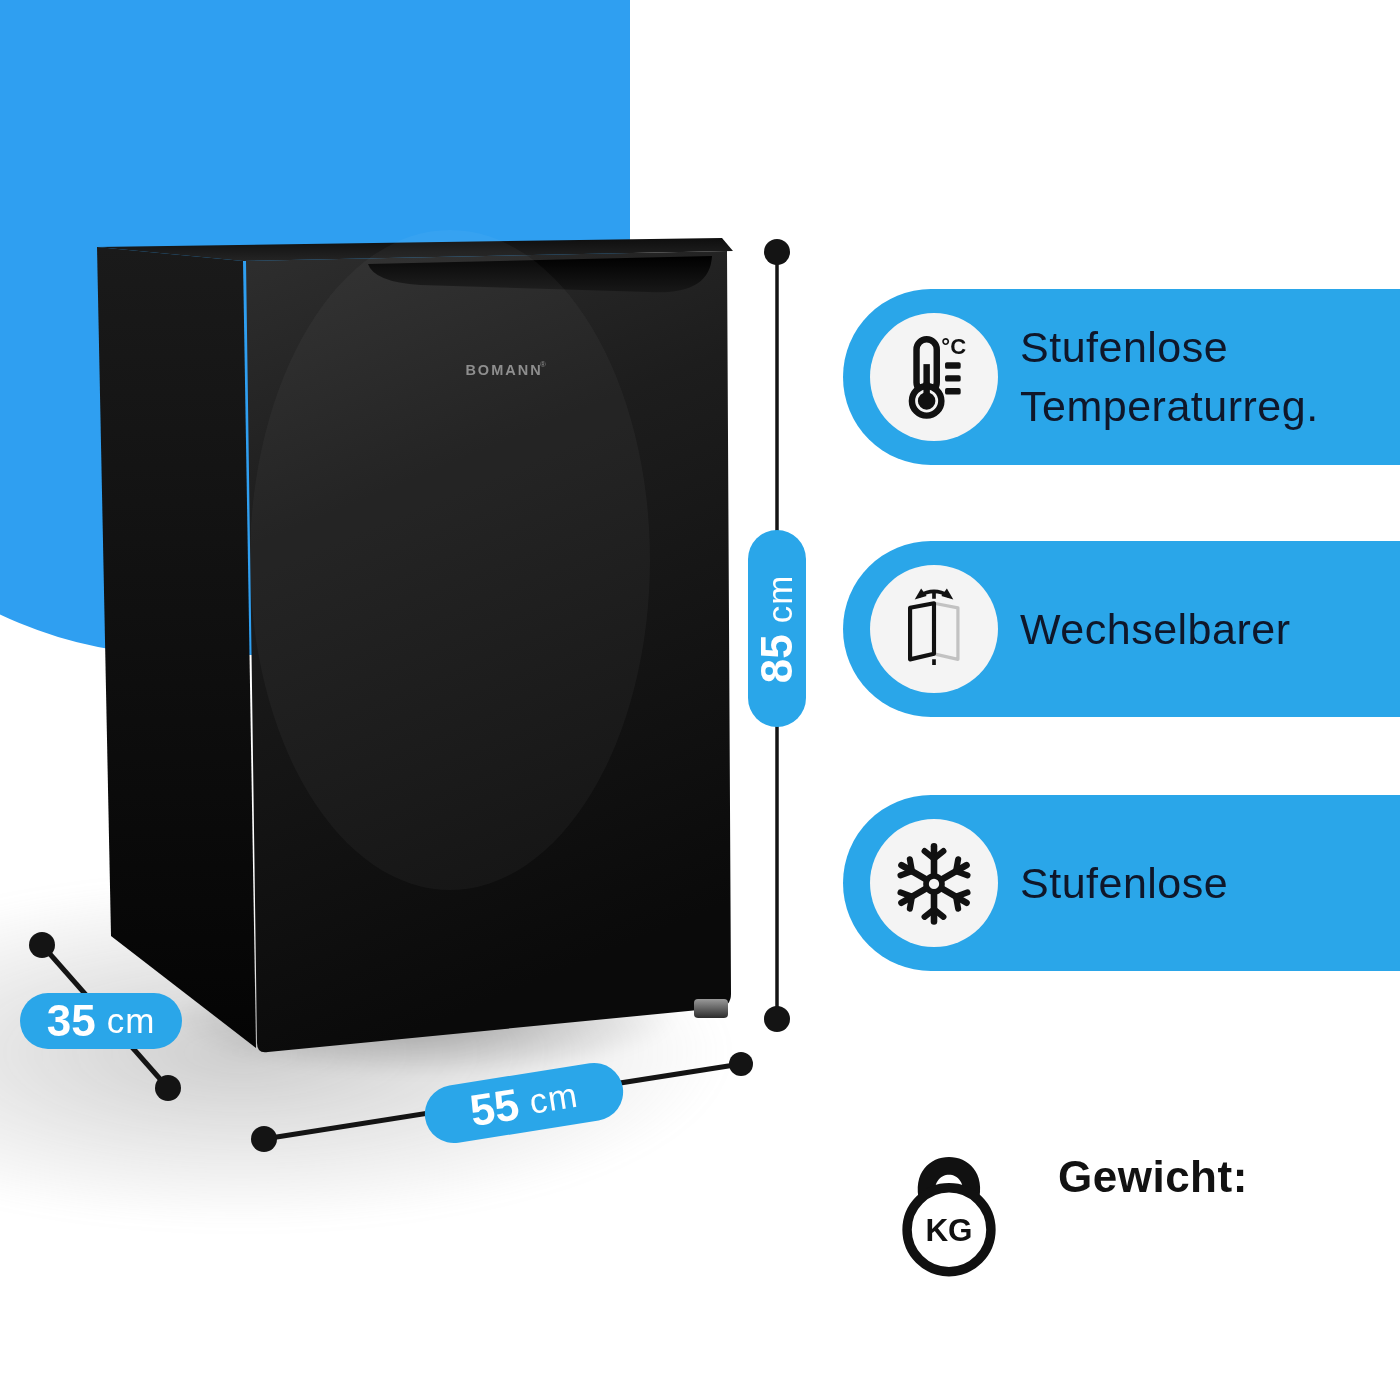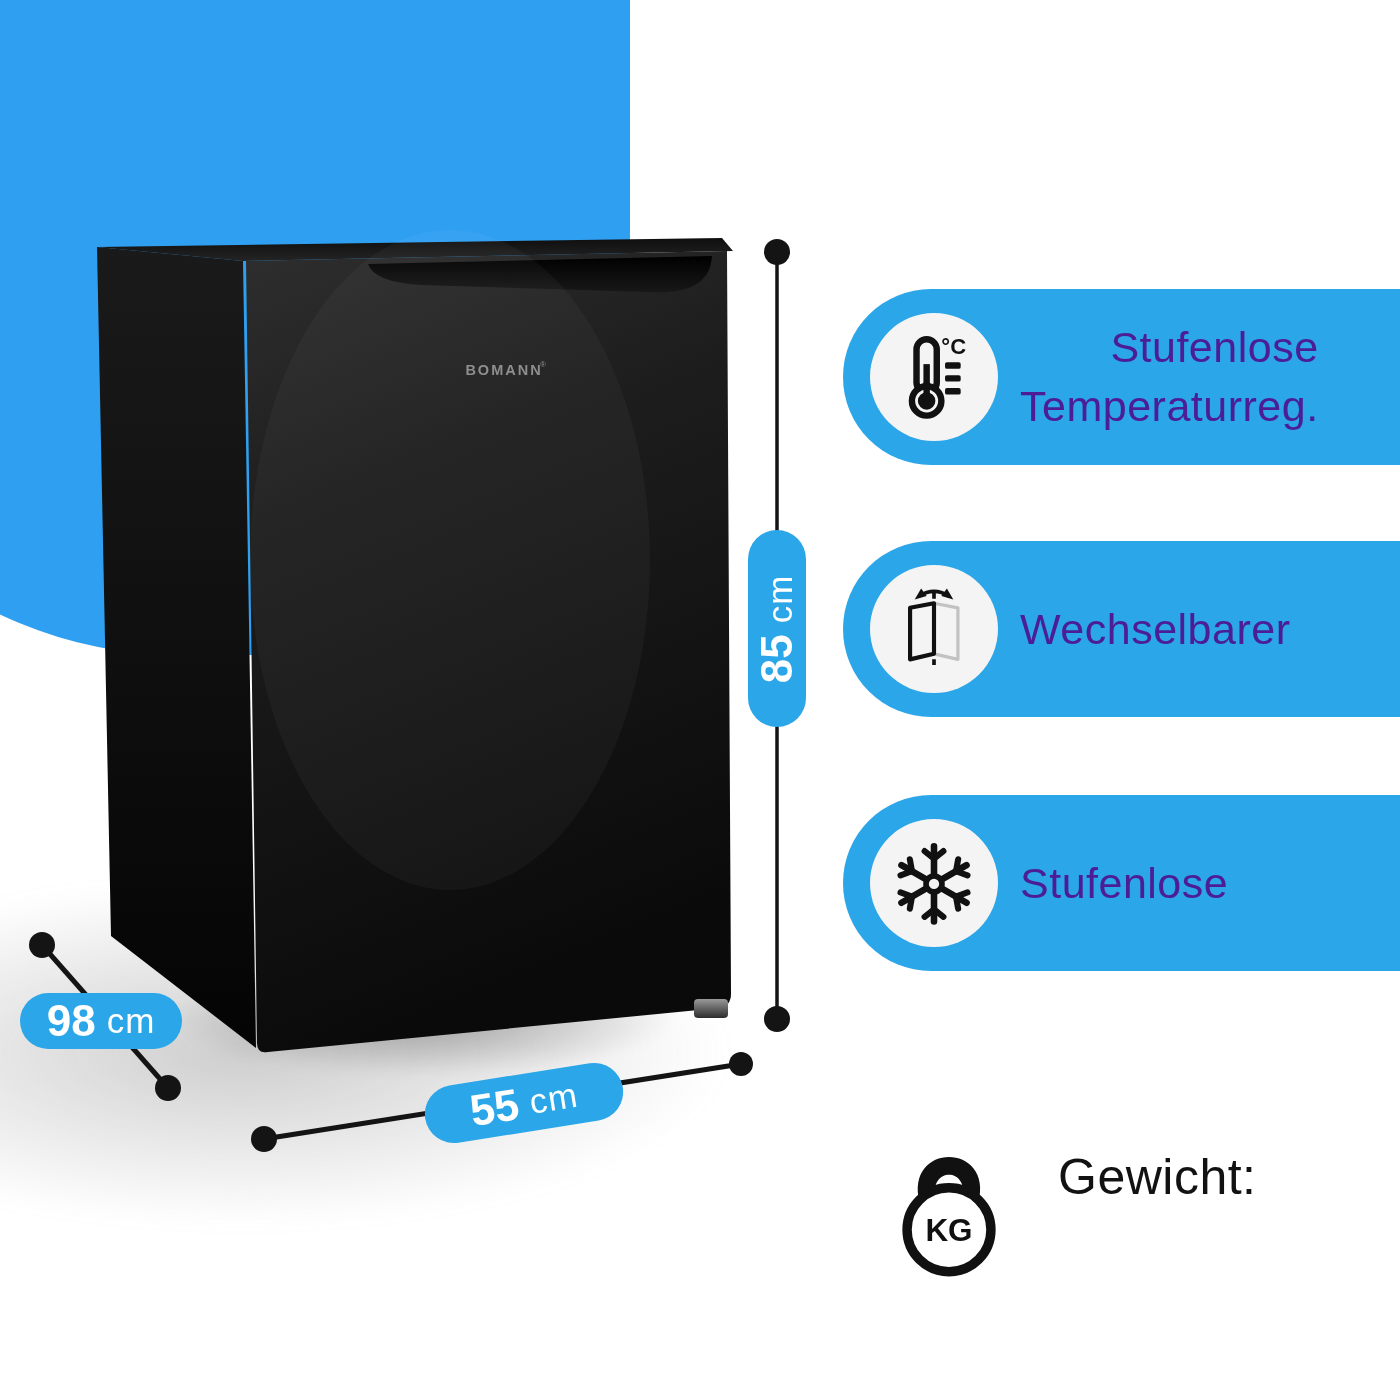--- a/index.html
+++ b/index.html
@@ -28,25 +28,25 @@
   .pill-h .vert{transform:rotate(-90deg);display:flex;align-items:baseline;white-space:nowrap;}
   .pill-w{left:424px;top:1074px;width:200px;height:58px;border-radius:29px;transform:rotate(-9deg);}
   .pill-d{left:20px;top:993px;width:162px;height:56px;border-radius:28px;}
 
   
   .banner{position:absolute;left:843px;width:660px;height:176px;border-radius:90px;
           background:#2aa6e9;display:flex;align-items:center;}
   .banner-1{top:289px;} .banner-2{top:541px;} .banner-3{top:795px;}
   .icon-circle{width:128px;height:128px;border-radius:50%;background:#f4f4f4;margin-left:27px;
           flex:0 0 auto;display:flex;align-items:center;justify-content:center;}
-  .banner-text{margin-left:22px;color:#4c1d95;font-size:43px;line-height:59px;font-weight:400;letter-spacing:.5px;white-space:nowrap;text-align:right;}
+  .banner-text{margin-left:22px;color:#0f172a;font-size:43px;line-height:59px;font-weight:400;letter-spacing:.5px;white-space:nowrap;}
 
   
   .weight{position:absolute;left:891px;top:1127px;display:flex;align-items:flex-start;}
-  .weight-text{margin-left:51px;margin-top:18px;color:#121212;font-size:50px;line-height:64px;font-weight:400;letter-spacing:.5px;}
+  .weight-text{margin-left:51px;margin-top:18px;color:#121212;font-size:44px;line-height:64px;font-weight:700;letter-spacing:.5px;}
 </style>
 </head>
 <body>
 
 <div class="stage">
 
   <div class="blob"></div>
   <div class="floor-wash"></div>
   <div class="base-shadow"></div>
 
@@ -108,21 +108,21 @@
     <span class="vert">
       <span class="num">85</span>
       <span class="unit">cm</span>
     </span>
   </div>
   <div class="pill pill-w">
     <span class="num">55</span>
     <span class="unit">cm</span>
   </div>
   <div class="pill pill-d">
-    <span class="num">98</span>
+    <span class="num">35</span>
     <span class="unit">cm</span>
   </div>
 
   <div class="banner banner-1">
     <div class="icon-circle">
       <svg width="92" height="92" viewBox="0 0 100 100">
         <rect x="31" y="9" width="22" height="58" rx="11" fill="none" stroke="#111" stroke-width="7"></rect>
         <rect x="38.5" y="36" width="7" height="30" fill="#111"></rect>
         <circle cx="42" cy="76" r="16" fill="#f4f4f4" stroke="#111" stroke-width="7"></circle>
         <rect x="38.5" y="56" width="7" height="13" fill="#111"></rect>

